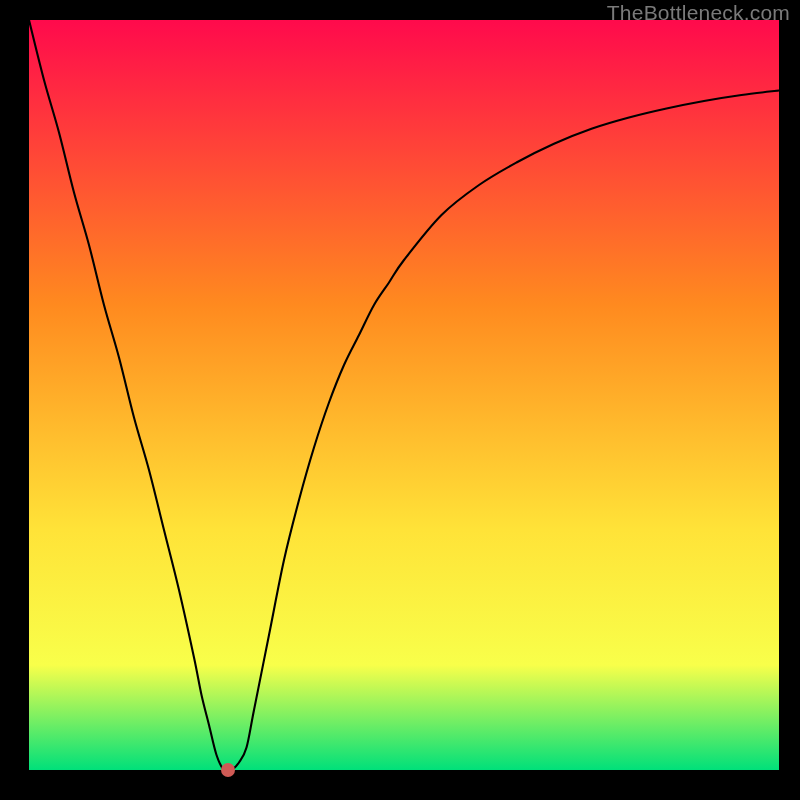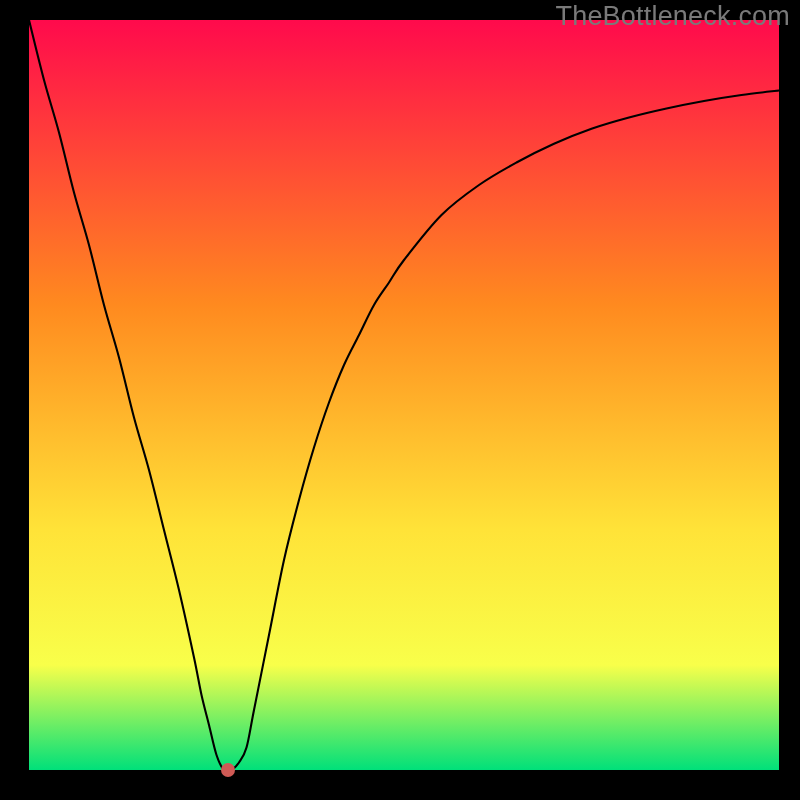--- a/index.html
+++ b/index.html
@@ -23,21 +23,21 @@
     top: 20px;
     width: 750px;
     height: 750px;
     
   }
   .watermark {
     position: absolute;
     top: 1px;
     right: 10px;
     color: #7a7a7a;
-    font-size: 27px;
+    font-size: 21px;
     letter-spacing: 0.2px;
     font-weight: 400;
   }
   svg.curve {
     position: absolute;
     left: 29px;
     top: 20px;
     width: 750px;
     height: 750px;
   }

